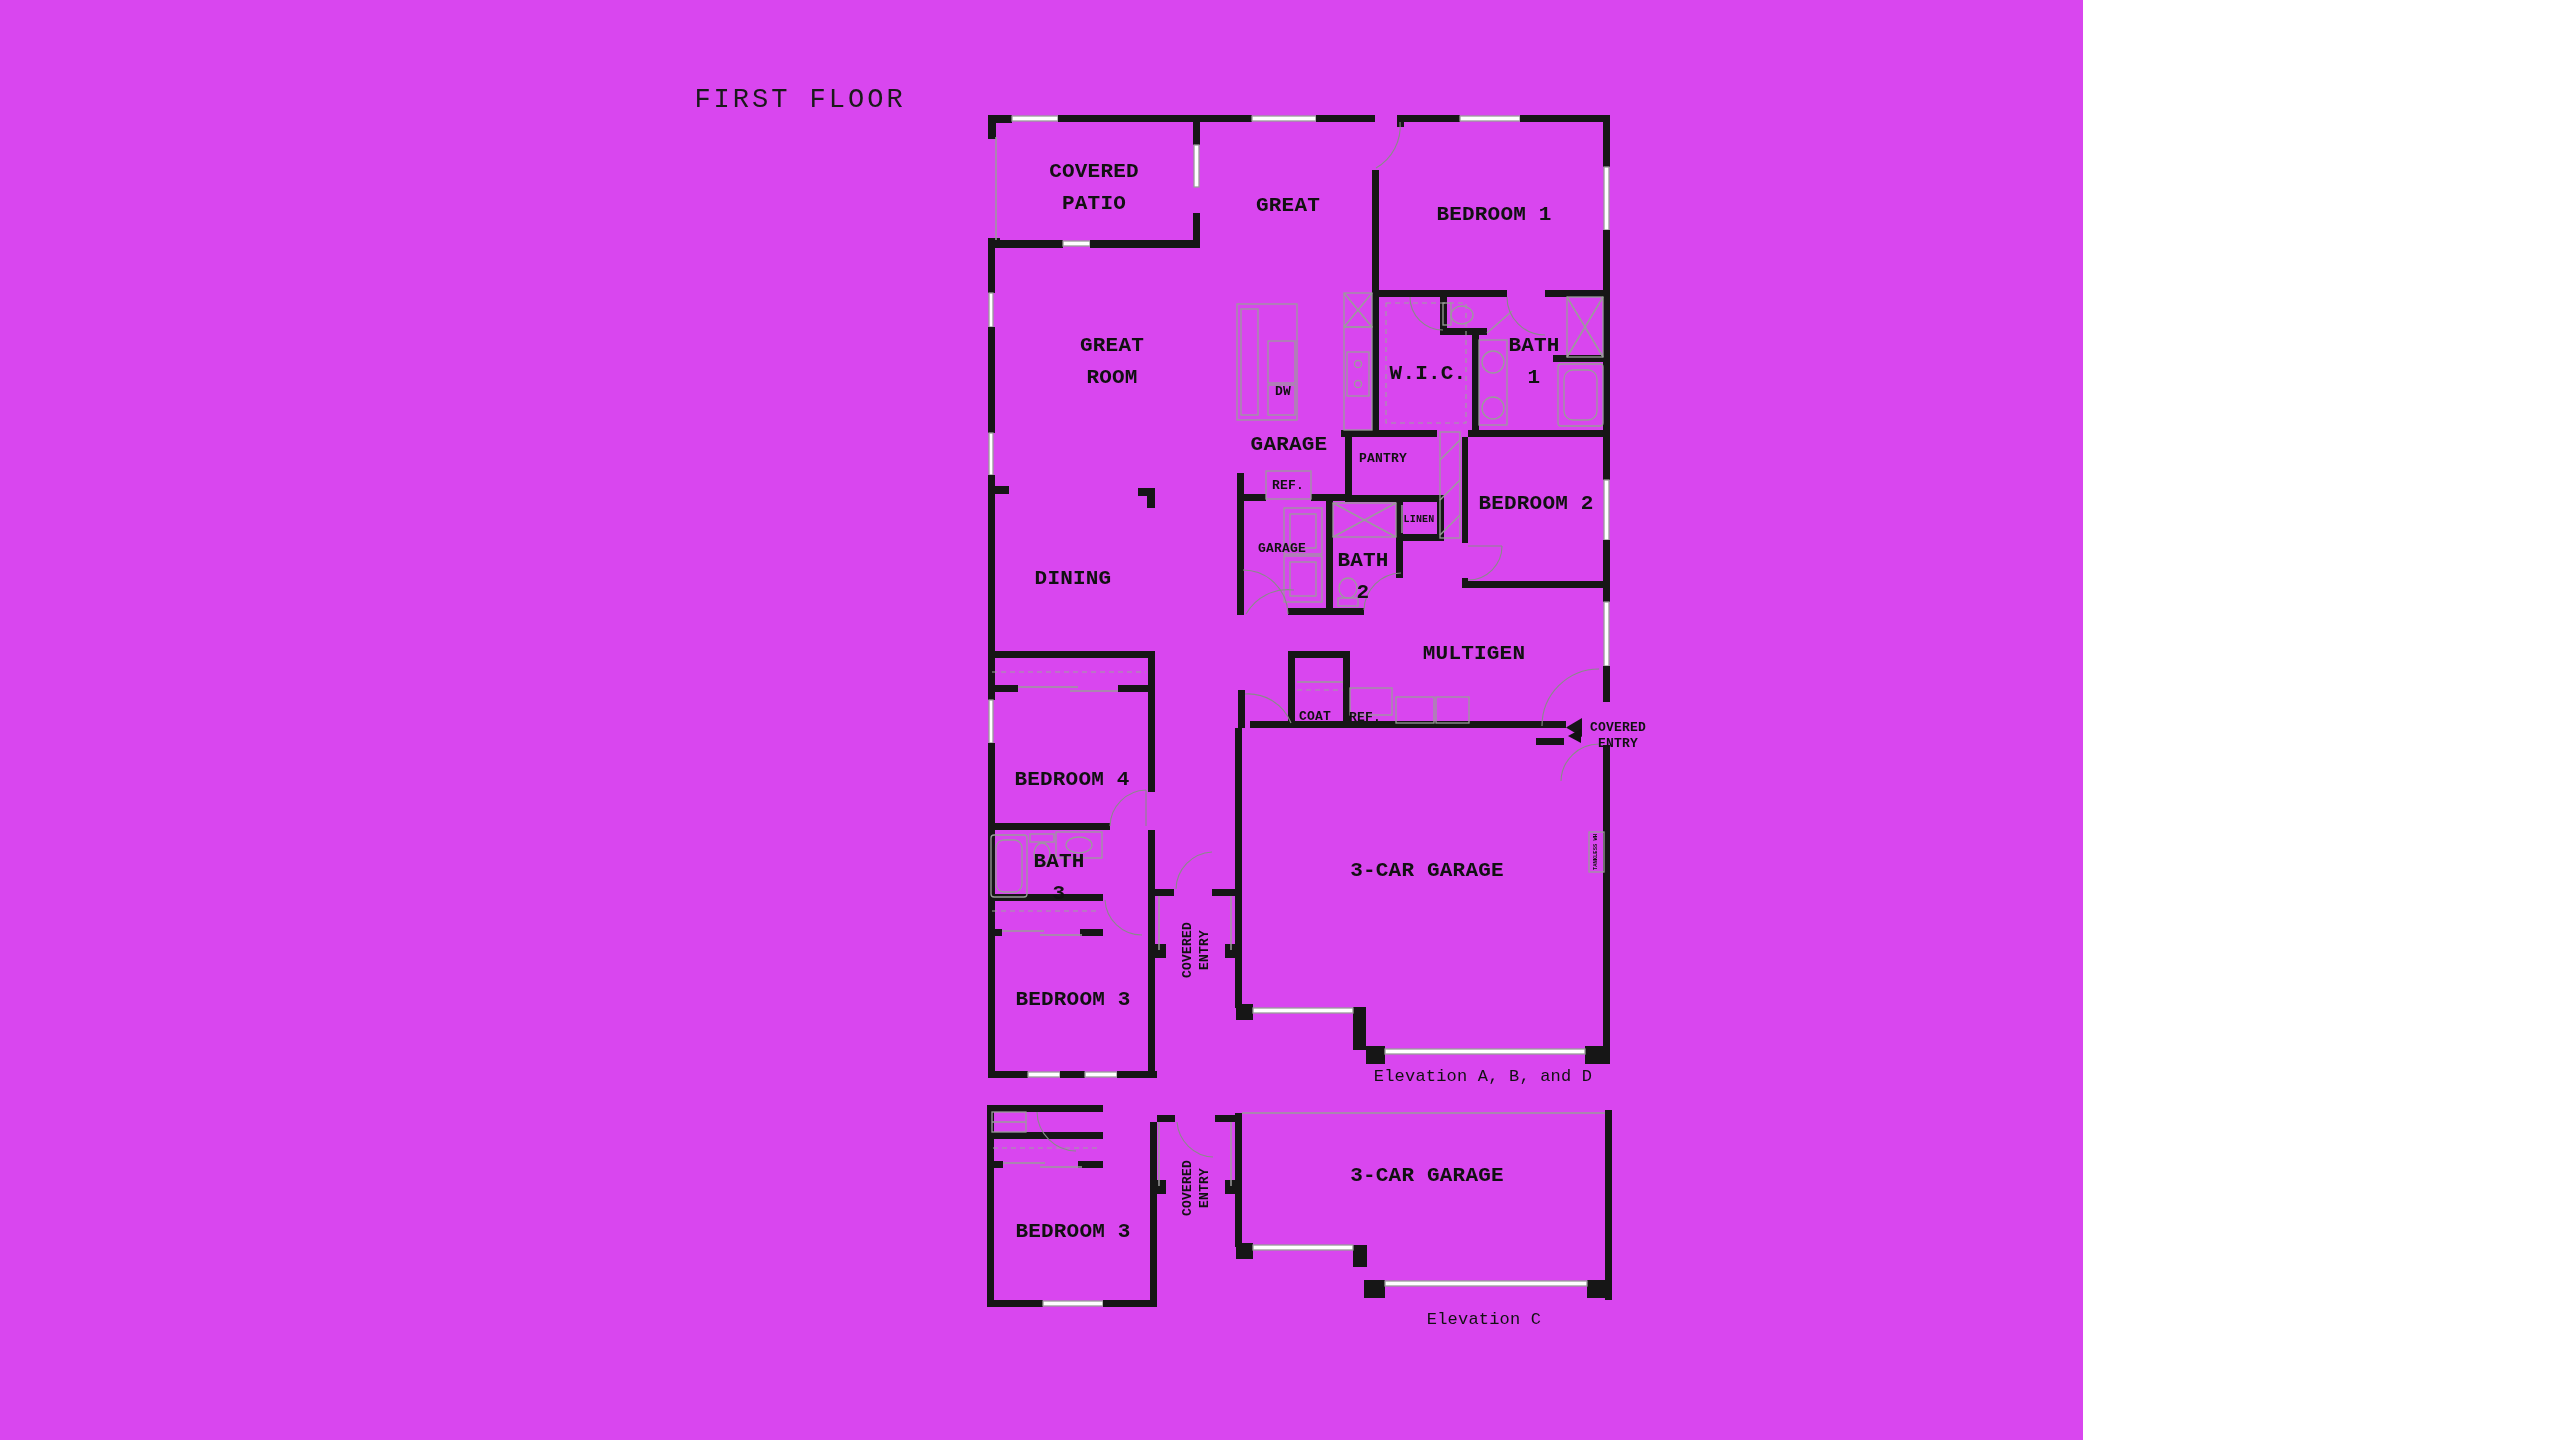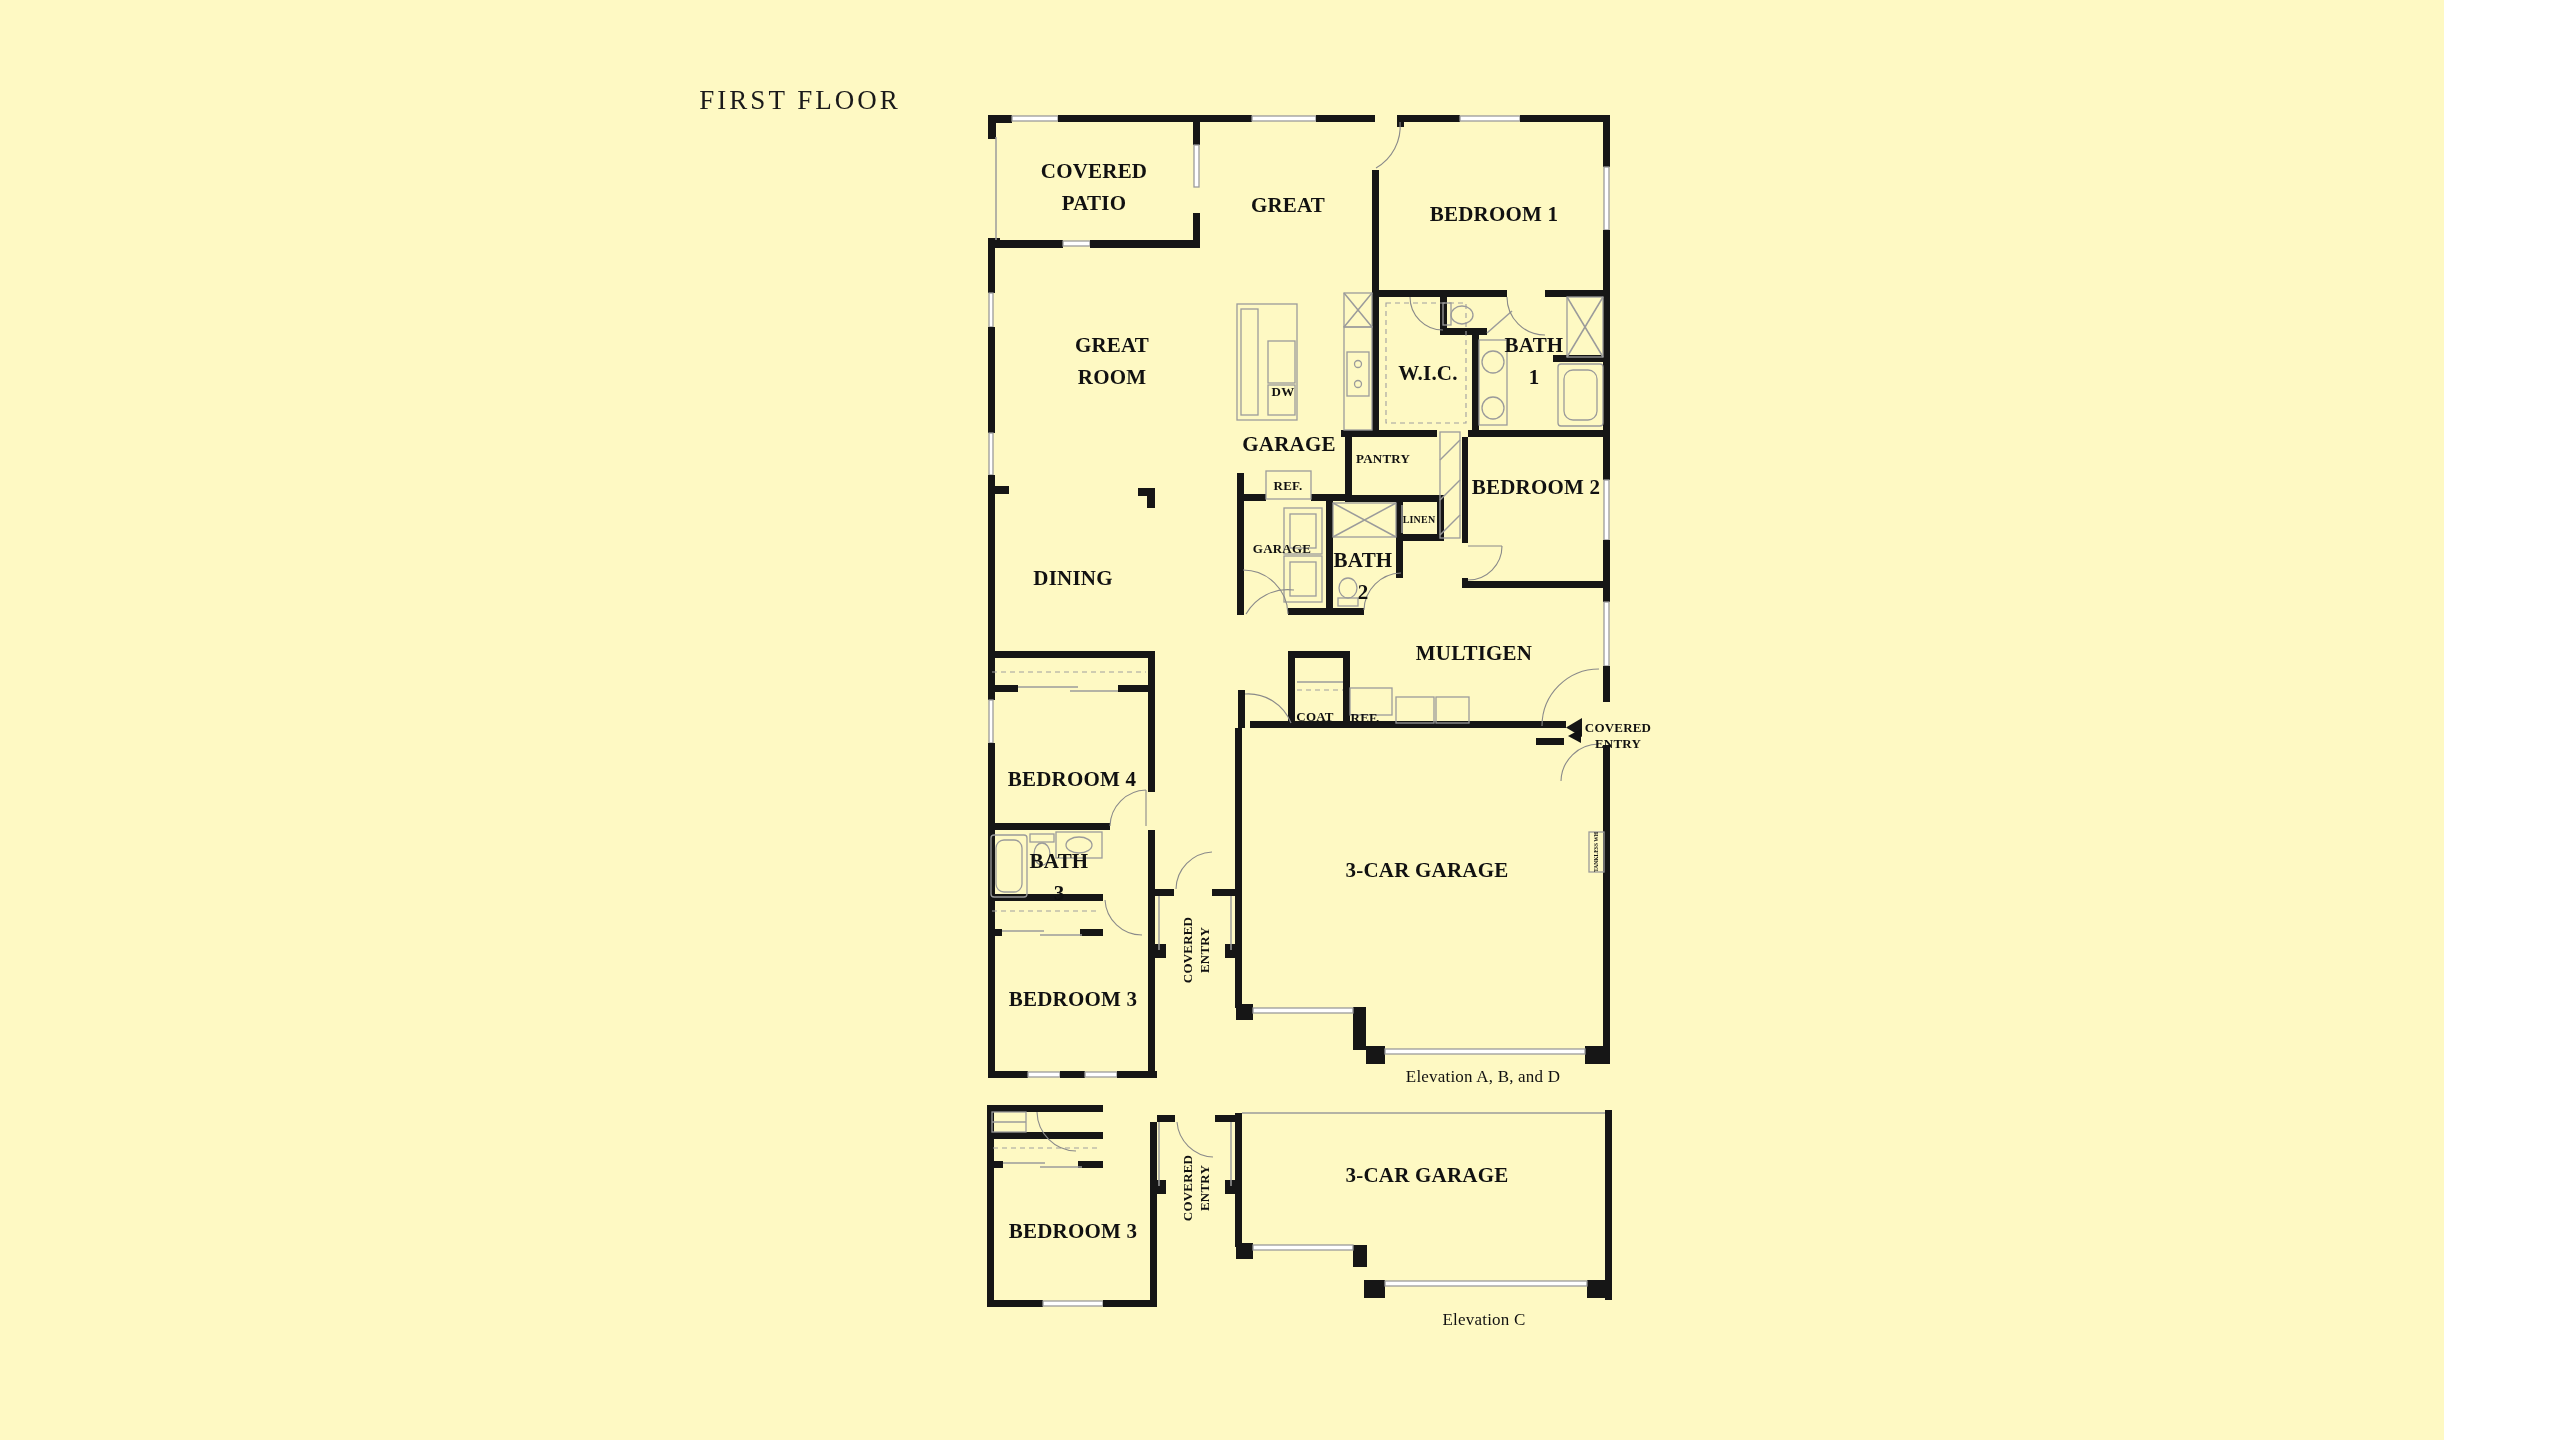--- a/index.html
+++ b/index.html
@@ -1,16 +1,16 @@
 <!DOCTYPE html>
 <html><head>
 <meta charset="utf-8">
 <style>
   html,body{margin:0;padding:0;background:#fff;width:2560px;height:1440px;overflow:hidden}
-  #stage{position:relative;width:2444px;height:1440px;background:#fef9c3;font-family:Liberation Serif, serif}
+  #stage{position:relative;width:2083px;height:1440px;background:#d946ef;font-family:Liberation Mono, monospace}
   #plan-svg{position:absolute;left:0;top:0}
   .w{fill:#161616}
   .fix{fill:#fff;stroke:#9b9b9b;stroke-width:1.3}
   .nf{fill:none;stroke:#9b9b9b;stroke-width:1.3}
   .thin{stroke:#9b9b9b;stroke-width:1.5}
   .arc{fill:none;stroke:#8a8a8a;stroke-width:1.1}
   .dash{fill:none;stroke:#a0a0a0;stroke-width:1.1;stroke-dasharray:5 4}
   .lbl{position:absolute;transform:translate(-50%,-50%);color:#111;font-weight:bold;
        text-align:center;white-space:pre-line;line-height:1.5;letter-spacing:.2px}
   .s21{font-size:21px}
@@ -277,21 +277,21 @@
   <div class="lbl s21" style="left:1288px;top:206px">GREAT</div>
   <div class="lbl s21" style="left:1494px;top:215px">BEDROOM 1</div>
   <div class="lbl s21" style="left:1112px;top:361px">GREAT
 ROOM</div>
   <div class="lbl s21" style="left:1428px;top:374px">W.I.C.</div>
   <div class="lbl s21" style="left:1534px;top:361px">BATH
 1</div>
   <div class="lbl s21" style="left:1289px;top:445px">GARAGE</div>
   <div class="lbl s13" style="left:1383px;top:459px">PANTRY</div>
   <div class="lbl s11" style="left:1288px;top:486px">REF.</div>
-  <div class="lbl s21" style="left:1536px;top:488px">BEDROOM 2</div>
+  <div class="lbl s21" style="left:1536px;top:504px">BEDROOM 2</div>
   <div class="lbl s9" style="left:1419px;top:519px">LINEN</div>
   <div class="lbl s13" style="left:1282px;top:549px">GARAGE</div>
   <div class="lbl s21" style="left:1363px;top:576px">BATH
 2</div>
   <div class="lbl s21" style="left:1073px;top:579px">DINING</div>
   <div class="lbl s21" style="left:1474px;top:654px">MULTIGEN</div>
   <div class="lbl s13" style="left:1315px;top:717px">COAT</div>
   <div class="lbl s11" style="left:1365px;top:718px">REF.</div>
   <div class="lbl s11" style="left:1283px;top:392px">DW</div>
 

